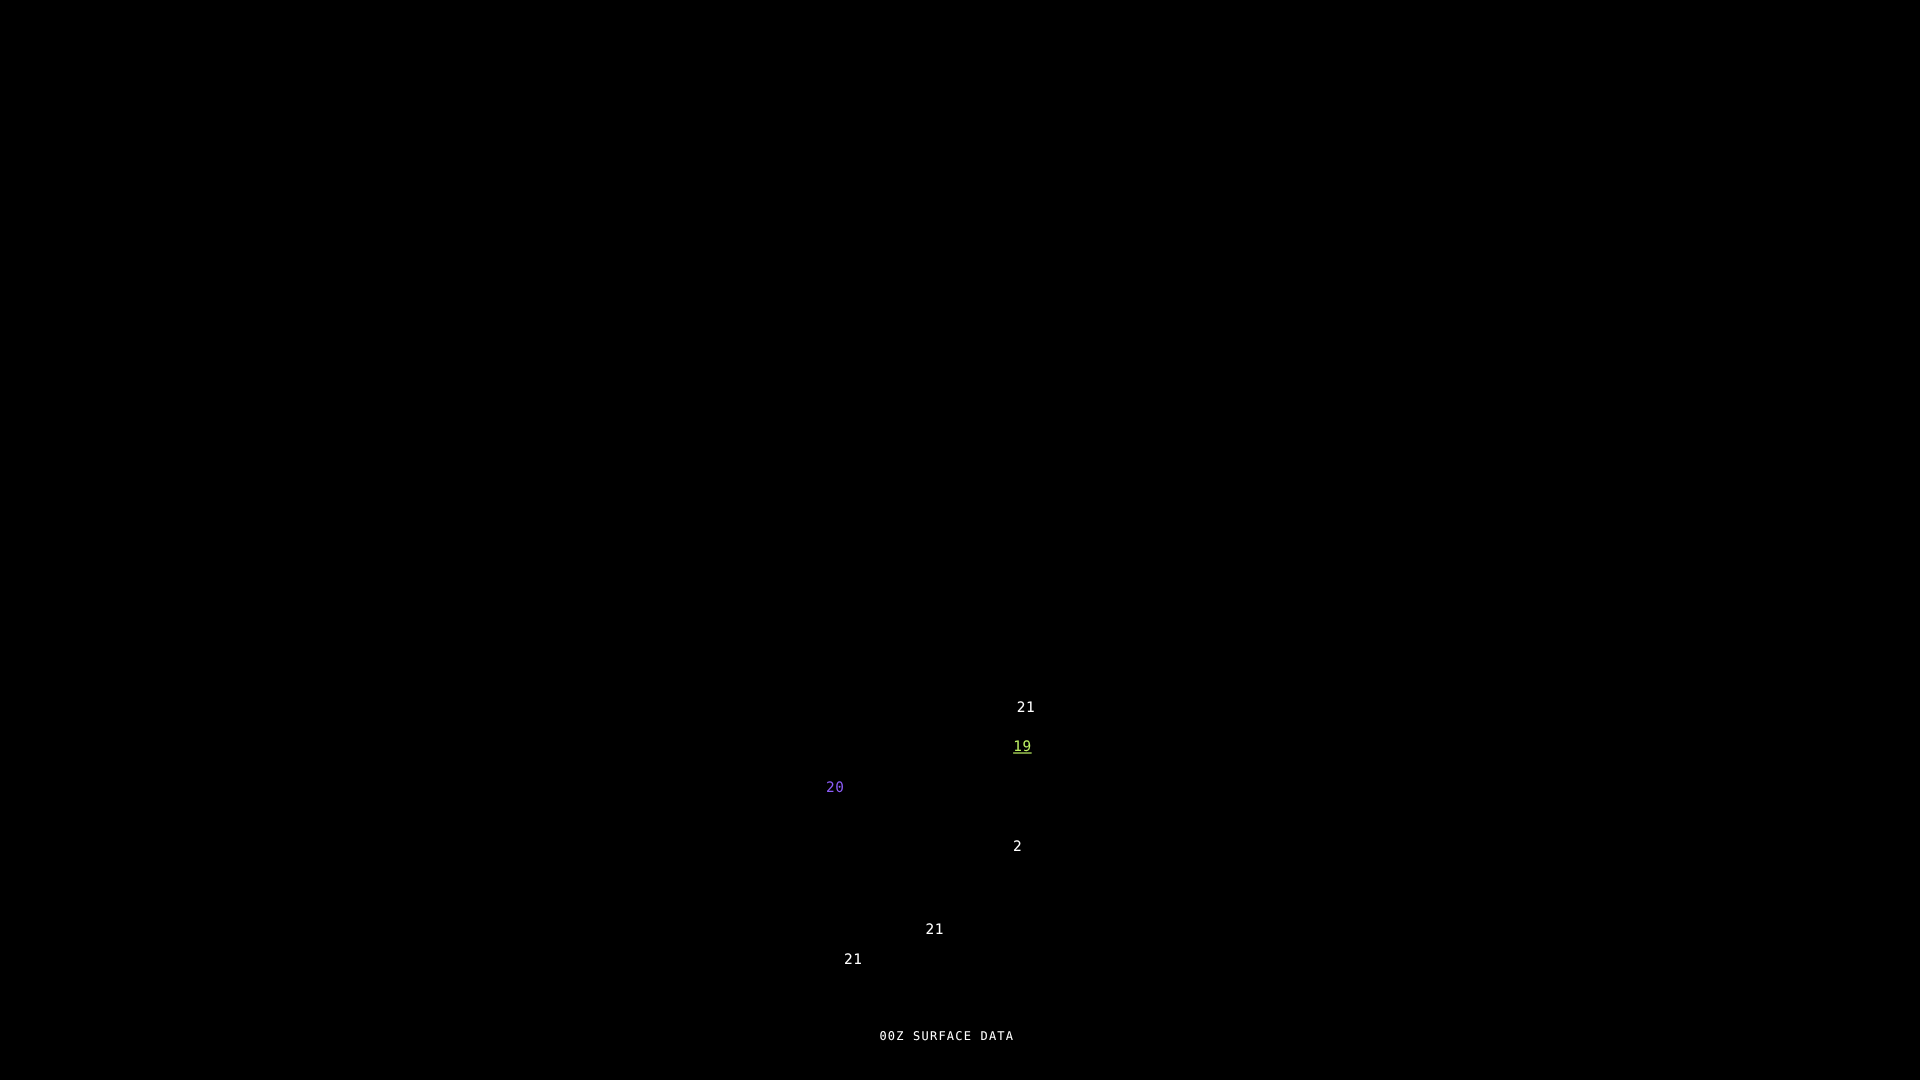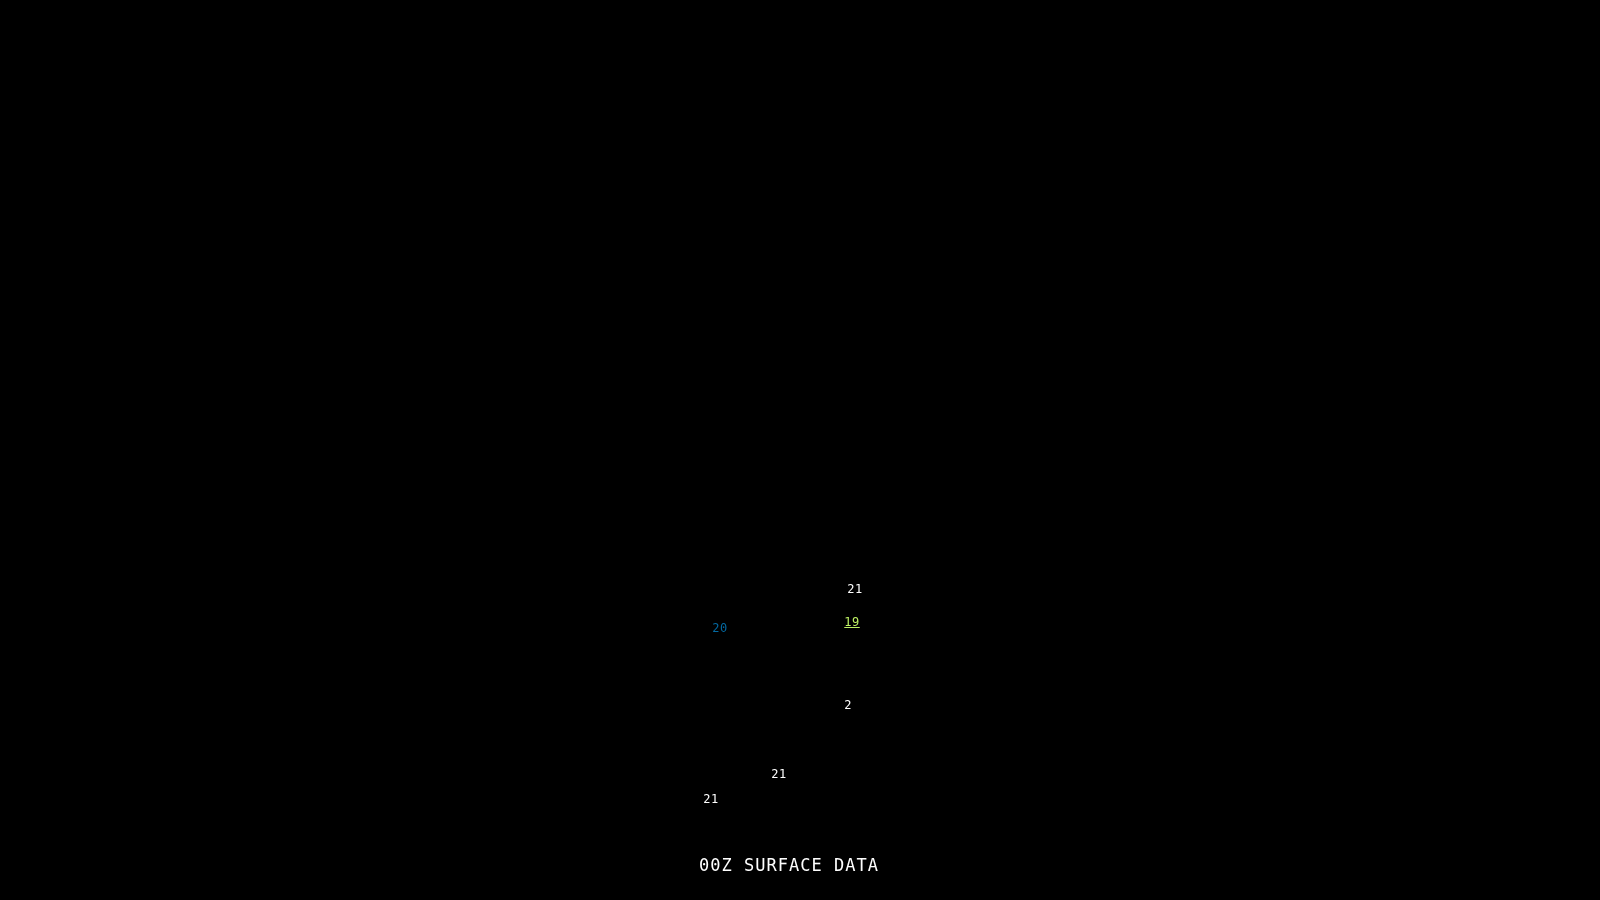--- a/index.html
+++ b/index.html
@@ -29,32 +29,32 @@
     font-size: 12px;
     line-height: 12px;
     letter-spacing: 0.5px;
     white-space: nowrap;
     transform: translate(-50%, -50%);
   }
   .map-caption {
     position: absolute;
     color: #ffffff;
     font-family: "DejaVu Sans Mono", monospace;
-    font-size: 17px;
+    font-size: 10px;
     line-height: 12px;
     letter-spacing: 1px;
     white-space: nowrap;
     transform: translate(-50%, -50%);
   }
 </style>
 </head>
 <body>
 
 <div id="map-canvas" style="background: rgb(0, 0, 0);">
 
 <div class="station-obs" style="left: 855px; top: 589px; color: rgb(255, 255, 255);">21</div>
     <div class="station-obs" style="left: 852px; top: 622px; color: #bef264; text-decoration: underline;">19</div>
-    <div class="station-obs" style="left: 696px; top: 628px; color: #0369a1; margin-left: 24px;">20</div>
+    <div class="station-obs" style="left: 696px; top: 656px; color: #8b5cf6;">20</div>
     <div class="station-obs" style="left: 848px; top: 705px; color: rgb(255, 255, 255);">2</div>
     <div class="station-obs" style="left: 779px; top: 774px; color: rgb(255, 255, 255);">21</div>
     <div class="station-obs" style="left: 711px; top: 799px; color: rgb(255, 255, 255);">21</div>
     <div class="map-caption" style="left: 789px; top: 865px; color: rgb(255, 255, 255);">00Z SURFACE DATA</div>
   </div>
 
 </body></html>

